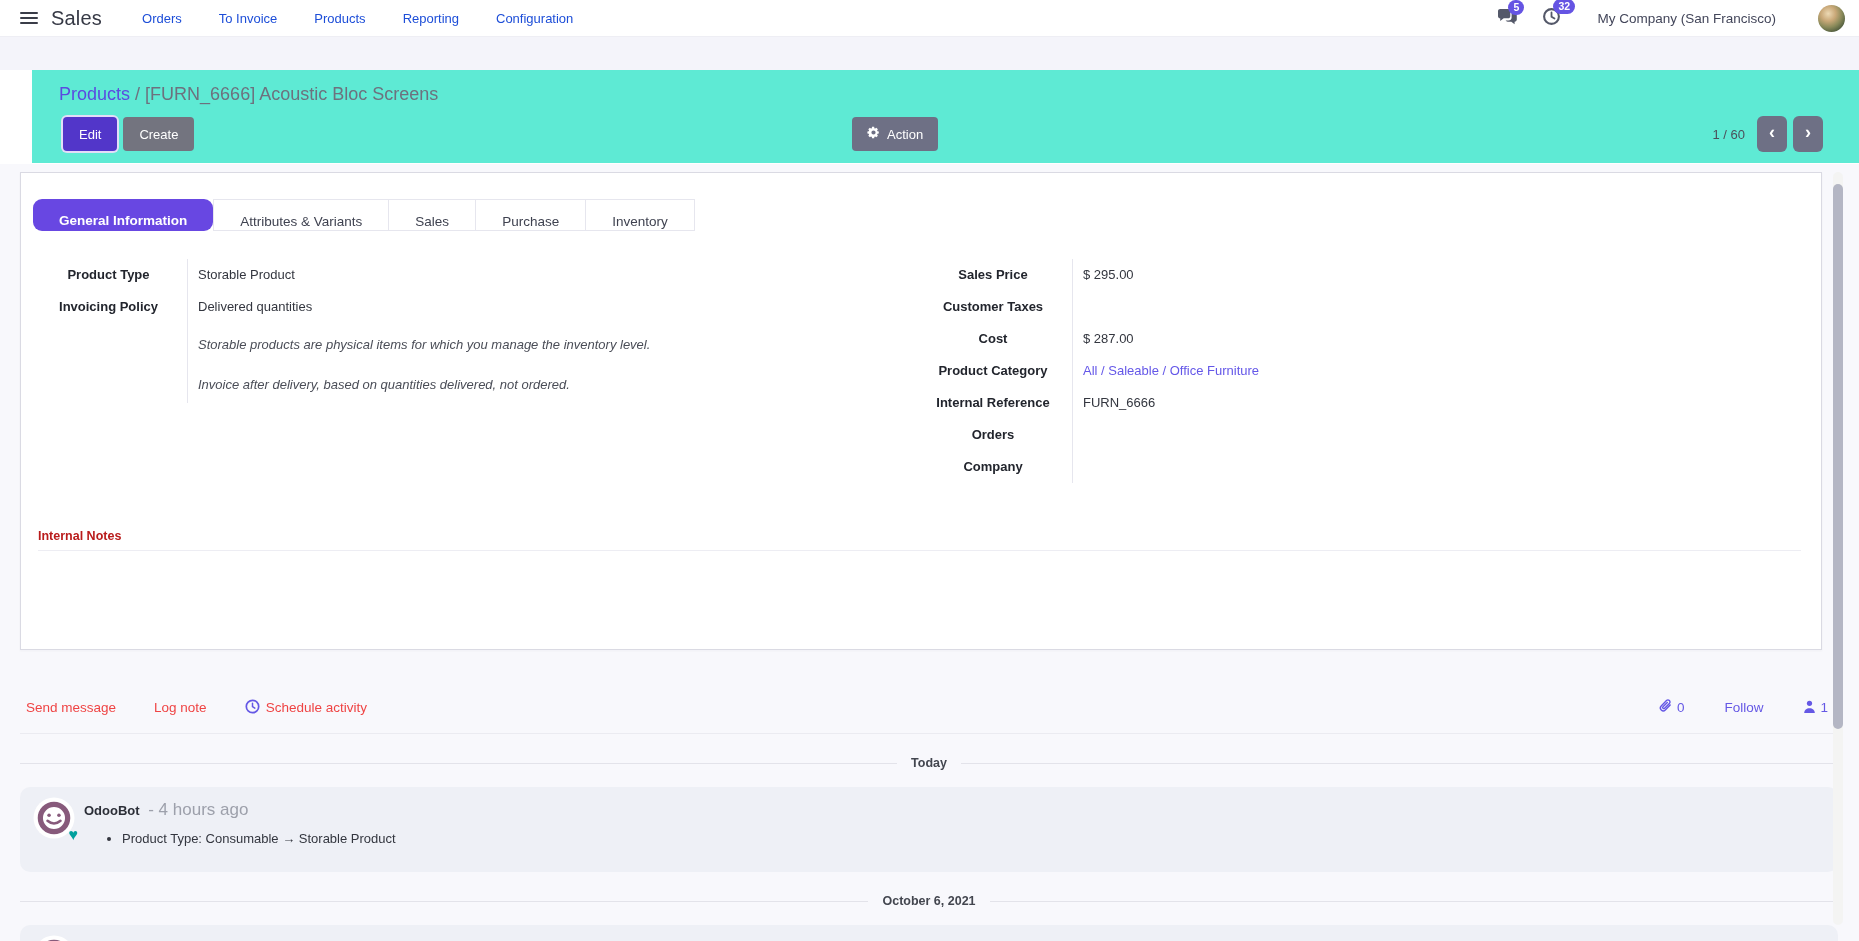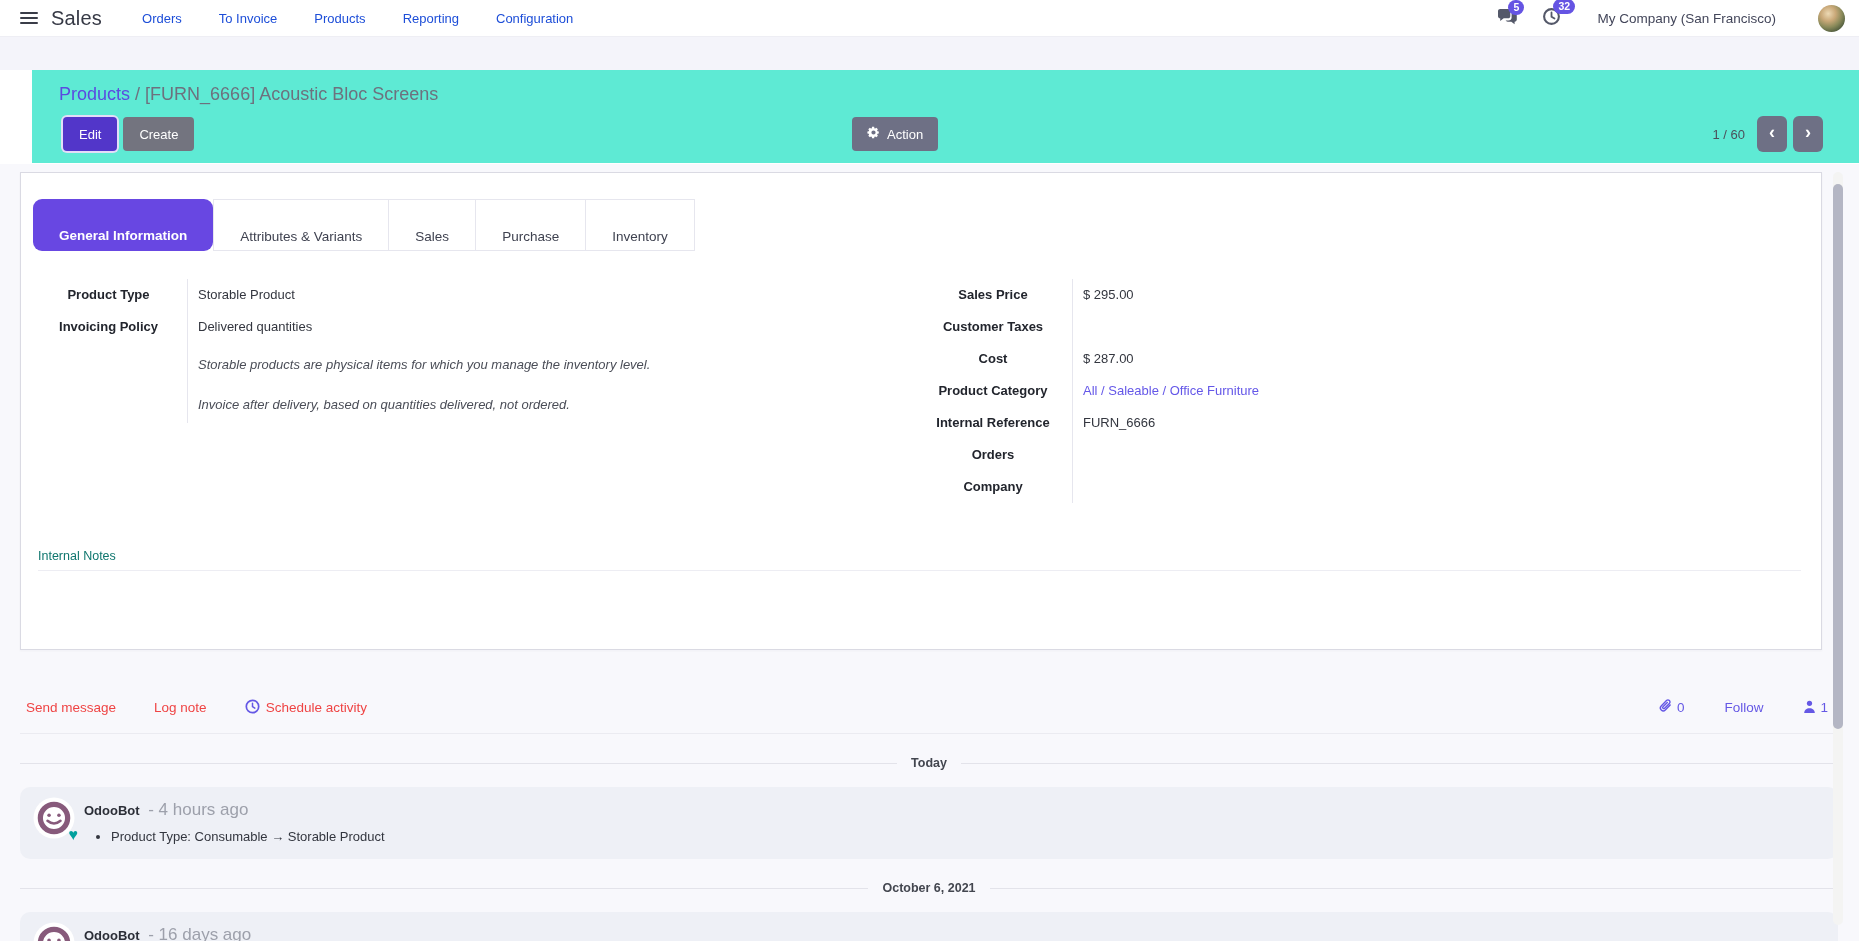--- a/index.html
+++ b/index.html
@@ -36,53 +36,53 @@
   .pager { position:absolute; right:36px; top:46px; display:flex; align-items:center; gap:12px; }
   .pager-text { font-size:13px; color:#4c4f5a; }
   .pg-group { display:flex; gap:6px; }
   .pg-btn { width:30px; height:36px; background:#6e7085; border:none; border-radius:6px; color:#fff; font-size:18px; font-weight:700; display:flex; align-items:center; justify-content:center; cursor:pointer; padding-bottom:3px; font-family:inherit; }
 
   
   .main { position:absolute; left:0; top:164px; right:0; bottom:0; background:#f8f8fc; overflow:hidden; }
   .sheet { margin:8px 37px 0 20px; height:478px; background:#fff; border:1px solid #dadae3; box-shadow:0 1px 2px rgba(40,40,80,.04); }
 
   .tabs { display:flex; margin:26px 0 0 12px; }
-  .tab { height:52px; line-height:44px; font-size:13.5px; padding:15px 26px; color:#3f4250; background:#fff; border:1px solid #e6e6ee; margin-left:-1px; cursor:pointer; white-space:nowrap; }
+  .tab { height:32px; line-height:44px; font-size:13.5px; padding:0 26px; color:#3f4250; background:#fff; border:1px solid #e6e6ee; margin-left:-1px; cursor:pointer; white-space:nowrap; }
   .tab.active { background:#6847e2; color:#fff; font-weight:700; border:none; border-radius:9px; margin-left:0; margin-right:1px; z-index:2; }
 
   .form { display:flex; margin:28px 20px 0 17px; }
   .fcol { display:grid; align-content:start; }
   .fcol.left  { width:868px; margin-right:16px; grid-template-columns:149px 1fr; }
   .fcol.right { flex:1; grid-template-columns:150px 1fr; }
   .flabel { font-weight:700; font-size:13px; color:#22252d; padding:6px 8px 6px 0; line-height:20px;text-align:center; }
   .fval { border-left:1px solid #e6e6ee; padding:6px 0 6px 10px; font-size:13px; color:#33363f; line-height:20px; min-height:32px; }
   .fval.link { color:#6457e8; cursor:pointer; }
   .fval.help { font-style:italic; color:#4a4d57; padding-top:12px; padding-bottom:8px; }
 
-  .notes { margin:46px 20px 0 17px; font-weight:400; font-size:12.5px; color:#0f766e; border-bottom:1px solid #ededf3; padding-bottom:7px; }
+  .notes { margin:46px 20px 0 17px; font-weight:700; font-size:12.5px; color:#b91c1c; border-bottom:1px solid #ededf3; padding-bottom:7px; }
 
   
   .chatter { margin:38px 21px 0 20px; }
   .chatter-bar { display:flex; align-items:center; padding:10px 10px 16px 6px; border-bottom:1px solid #ebebf1; }
   .chat-link { color:#ef4444; font-size:13.5px; margin-right:38px; display:flex; align-items:center; gap:6px; cursor:pointer; }
   .chatter-right { margin-left:auto; display:flex; align-items:center; gap:40px; }
   .chat-count { display:flex; align-items:center; gap:4px; color:#6558e5; font-size:13.5px; cursor:pointer; }
 
   .divider { display:flex; align-items:center; gap:14px; margin:22px 0 17px; }
   .divider .line { flex:1; height:1px; background:#e3e3ea; }
   .divider .dlabel { font-weight:700; font-size:12.5px; color:#43464f; }
 
   .message { position:relative; background:#eef0f6; border-radius:10px; padding:13px 16px 15px 64px; margin-bottom:6px; min-height:44px; }
   .bot-avatar { position:absolute; left:13px; top:10px; width:42px; height:42px; }
   .bot-heart { position:absolute; right:-3px; bottom:-4px; color:#00A09D; font-size:16px; line-height:1; text-shadow:0 0 2px #eef0f6, 0 0 2px #eef0f6; }
   .msg-head { font-size:13px; }
   .msg-author { font-weight:700; color:#2b2e37; }
   .msg-time { color:#9da0ab; font-size:17px; margin-left:5px; }
   .msg-list { margin:9px 0 0 27px; font-size:13px; color:#33363f; }
-  .msg-list li { margin:0; }
+  .msg-list li { margin:11px; }
 
   
   .scroll-track { position:absolute; top:172px; bottom:16px; right:16px; width:10px; background:#f4f4f3; border-radius:8px; z-index:9; }
   .scroll-thumb { position:absolute; top:184px; right:16px; width:10px; height:545px; background:#b4b6c4; border-radius:8px; z-index:10; cursor:grab; }
 </style>
 </head>
 <body>
 
 <div class="navbar">
   <div class="hamburger">

